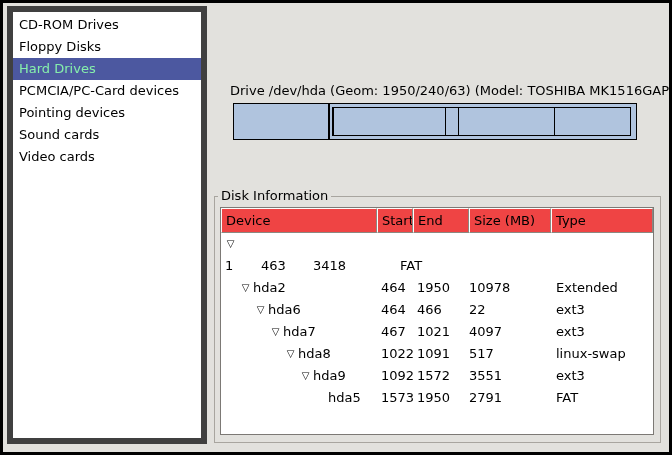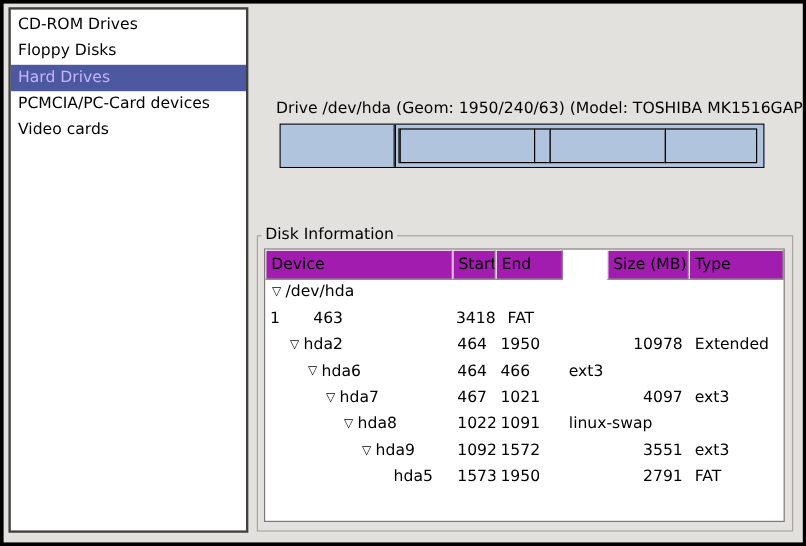--- a/index.html
+++ b/index.html
@@ -12,31 +12,31 @@
     font-family:"DejaVu Sans", sans-serif;
     font-size:13px; color:#000;
     overflow:hidden;
   }
 
   
   .sidebar {
     position:absolute; left:4px; top:3px;
     width:200px; height:438px;
     background:#fff;
-    border:2px solid #404040;
+    border:6px solid #404040;
     box-sizing:border-box;
     padding-top:2px;
   }
   .sidebar-item {
     height:22px; line-height:22px;
     padding-left:6px;
     white-space:nowrap; overflow:hidden;
     cursor:default;
   }
-  .sidebar-item.selected { background:#4c58a0; color:#c4b5fd; }
+  .sidebar-item.selected { background:#4c58a0; color:#86efac; }
 
   
   .drive-title {
     position:absolute; left:227px; top:80px; width:410px;
     text-align:center; white-space:nowrap;
   }
   .partition-bar {
     position:absolute; left:230px; top:100px;
     width:404px; height:37px;
     box-sizing:border-box;
@@ -85,59 +85,61 @@
     position:absolute; left:5px; top:10px;
     width:434px; height:228px;
     box-sizing:border-box;
     background:#fff;
     border:1px solid #7c7975;
     overflow:hidden;
   }
   .thead { display:flex; height:25px; }
   .th {
     box-sizing:border-box;
-    background:#a21caf;
+    background:#ef4444;
     border-top:1px solid #fdfdfc;
     border-left:1px solid #fdfdfc;
     border-right:1px solid #8b8881;
     border-bottom:1px solid #8b8881;
     line-height:23px;
     padding-left:4px;
     white-space:nowrap; overflow:hidden;
     cursor:default;
   }
   .tr { display:flex; height:22px; line-height:22px; }
   .td { box-sizing:border-box; white-space:nowrap; overflow:hidden; }
   .td-device { display:flex; align-items:center; padding-left:2px; }
   .td-start, .td-end { padding-left:4px; }
-  .td-size { text-align:right; padding-right:5px; }
+  .td-size { text-align:left; padding-right:5px; }
   .td-type { padding-left:5px; }
   .indent { display:inline-block; height:1px; flex:none; }
   .expander {
     display:inline-block; width:15px; flex:none;
     text-align:center; font-size:10px; line-height:22px;
     cursor:default;
   }
   .spacer { display:inline-block; width:15px; flex:none; }
   .c-device { width:156px; }
   .c-start  { width:36px; }
   .c-end    { width:56px; }
-  .c-size   { width:68px;margin-left:37px; }
+  .c-size   { width:82px; }
   .c-type   { flex:1; }
 </style>
 </head>
 <body>
 
 <div class="window">
 
   <div class="sidebar" id="sidebar">
       <div class="sidebar-item">CD-ROM Drives</div>
       <div class="sidebar-item">Floppy Disks</div>
       <div class="sidebar-item selected">Hard Drives</div>
       <div class="sidebar-item">PCMCIA/PC-Card devices</div>
+      <div class="sidebar-item">Pointing devices</div>
+      <div class="sidebar-item">Sound cards</div>
       <div class="sidebar-item">Video cards</div>
     </div>
 
   <div class="drive-title">Drive /dev/hda (Geom: 1950/240/63) (Model: TOSHIBA MK1516GAP)</div>
 
   <div class="partition-bar" id="partition-bar">
       <div class="bar-seg bar-primary" style="width: 23.74%;"></div>
       <div class="bar-extended">
         <div class="bar-sub" style="width: 0.2%;"></div>
         <div class="bar-sub" style="width: 37.3%;"></div>
@@ -155,21 +157,20 @@
           <div class="th c-start">Start</div>
           <div class="th c-end">End</div>
           <div class="th c-size">Size (MB)</div>
           <div class="th c-type">Type</div>
         </div>
       <div id="tbody">
           <div class="tr">
             <div class="td td-device c-device">
               <span class="indent" style="width: 0px;"></span>
               <span class="expander">▽</span>
-              <span>/dev/hda</span>
             </div>
             <div class="td td-start c-start"></div>
             <div class="td td-end c-end"></div>
             <div class="td td-size c-size"></div>
             <div class="td td-type c-type"></div>
           </div>
           <div class="tr">
             <div class="td td-start c-start">1</div>
             <div class="td td-end c-end">463</div>
             <div class="td td-size c-size">3418</div>
@@ -187,20 +188,21 @@
             <div class="td td-type c-type">Extended</div>
           </div>
           <div class="tr">
             <div class="td td-device c-device">
               <span class="indent" style="width: 30px;"></span>
               <span class="expander">▽</span>
               <span>hda6</span>
             </div>
             <div class="td td-start c-start">464</div>
             <div class="td td-end c-end">466</div>
+            <div class="td td-size c-size">22</div>
             <div class="td td-type c-type">ext3</div>
           </div>
           <div class="tr">
             <div class="td td-device c-device">
               <span class="indent" style="width: 45px;"></span>
               <span class="expander">▽</span>
               <span>hda7</span>
             </div>
             <div class="td td-start c-start">467</div>
             <div class="td td-end c-end">1021</div>
@@ -208,20 +210,21 @@
             <div class="td td-type c-type">ext3</div>
           </div>
           <div class="tr">
             <div class="td td-device c-device">
               <span class="indent" style="width: 60px;"></span>
               <span class="expander">▽</span>
               <span>hda8</span>
             </div>
             <div class="td td-start c-start">1022</div>
             <div class="td td-end c-end">1091</div>
+            <div class="td td-size c-size">517</div>
             <div class="td td-type c-type">linux-swap</div>
           </div>
           <div class="tr">
             <div class="td td-device c-device">
               <span class="indent" style="width: 75px;"></span>
               <span class="expander">▽</span>
               <span>hda9</span>
             </div>
             <div class="td td-start c-start">1092</div>
             <div class="td td-end c-end">1572</div>

